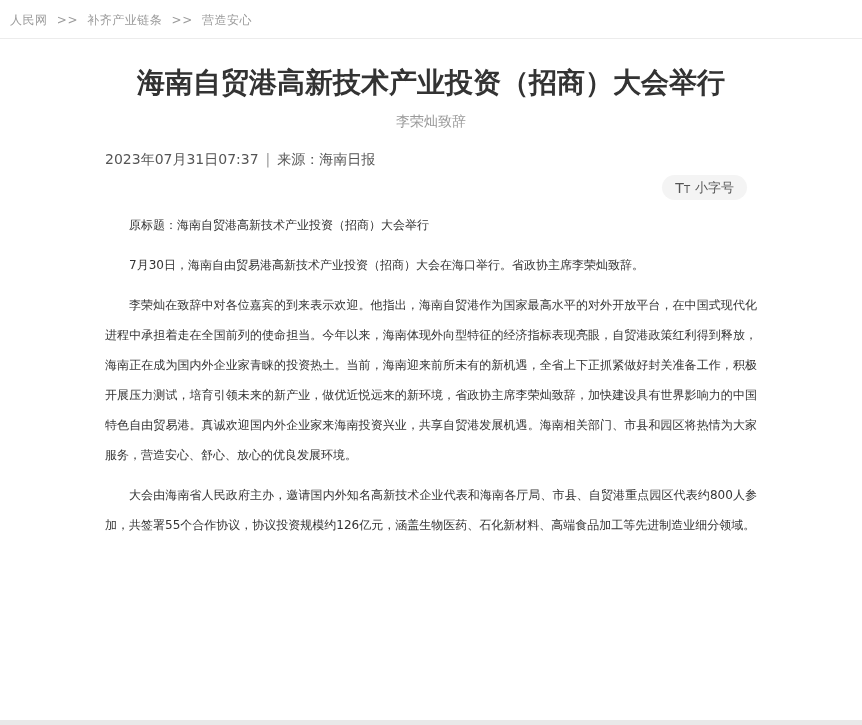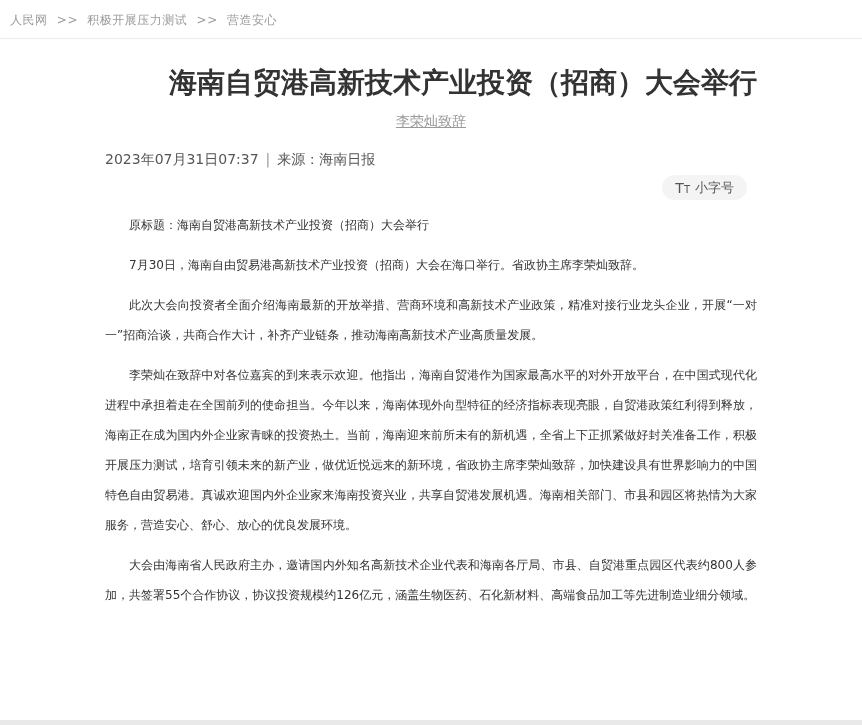--- a/index.html
+++ b/index.html
@@ -15,25 +15,25 @@
     font-size: 12px; color: #9b9b9b;
     letter-spacing: 0.5px;
   }
   .breadcrumb a { color: #9b9b9b; text-decoration: none; cursor: pointer; }
   .breadcrumb .sep { margin: 0 5px; }
   .top-divider { border: none; border-top: 1px solid #ececec; height: 0; }
   .article { width: 652px; margin: 0 auto; }
   .title {
     margin-top: 26px;
     font-size: 28px; font-weight: 600; line-height: 36px;
-    text-align: right; color: #333333;
+    text-align: center; color: #333333;
   }
   .subtitle {
     margin-top: 12px; text-align: center;
-    font-size: 14px; color: #999999; text-decoration: underline;
+    font-size: 14px; color: #999999;
   }
   .meta {
     margin-top: 20px; text-align: left;
     font-size: 14px; color: #555555;
   }
   .meta .meta-sep { margin: 0 7px; color: #999999; }
   .meta .src-link { color: #555555; text-decoration: none; cursor: pointer; }
   .toolbar { display: flex; justify-content: flex-end; margin-top: 6px; padding-right: 10px; }
   .font-pill {
     display: inline-flex; align-items: center;
@@ -55,21 +55,21 @@
     position: absolute; left: 0; bottom: 0;
     width: 100%; height: 5px; background: #e9e9e9;
   }
 </style>
 </head>
 <body>
 
 <div class="breadcrumb">
   <a>人民网</a>
   <span class="sep">&gt;&gt;</span>
-  <a>积极开展压力测试</a>
+  <a>补齐产业链条</a>
   <span class="sep">&gt;&gt;</span>
   <a>营造安心</a>
 </div>
 
 <hr class="top-divider">
 
 <div class="article">
   <h1 class="title">海南自贸港高新技术产业投资（招商）大会举行</h1>
 
   <div class="subtitle">李荣灿致辞</div>
@@ -84,21 +84,20 @@
           <span class="t-big">T</span>
           <span class="t-small">T</span>
         </span>
       <span>小字号</span>
     </button>
   </div>
 
   <div class="body-text">
     <p>原标题：海南自贸港高新技术产业投资（招商）大会举行</p>
     <p>7月30日，海南自由贸易港高新技术产业投资（招商）大会在海口举行。省政协主席李荣灿致辞。</p>
-    <p>此次大会向投资者全面介绍海南最新的开放举措、营商环境和高新技术产业政策，精准对接行业龙头企业，开展“一对一”招商洽谈，共商合作大计，补齐产业链条，推动海南高新技术产业高质量发展。</p>
     <p>李荣灿在致辞中对各位嘉宾的到来表示欢迎。他指出，海南自贸港作为国家最高水平的对外开放平台，在中国式现代化进程中承担着走在全国前列的使命担当。今年以来，海南体现外向型特征的经济指标表现亮眼，自贸港政策红利得到释放，海南正在成为国内外企业家青睐的投资热土。当前，海南迎来前所未有的新机遇，全省上下正抓紧做好封关准备工作，积极开展压力测试，培育引领未来的新产业，做优近悦远来的新环境，省政协主席李荣灿致辞，加快建设具有世界影响力的中国特色自由贸易港。真诚欢迎国内外企业家来海南投资兴业，共享自贸港发展机遇。海南相关部门、市县和园区将热情为大家服务，营造安心、舒心、放心的优良发展环境。</p>
     <p>大会由海南省人民政府主办，邀请国内外知名高新技术企业代表和海南各厅局、市县、自贸港重点园区代表约800人参加，共签署55个合作协议，协议投资规模约126亿元，涵盖生物医药、石化新材料、高端食品加工等先进制造业细分领域。</p>
 
   </div>
 
 </div>
 
 <div class="bottom-bar"></div>
 
 </body></html>

